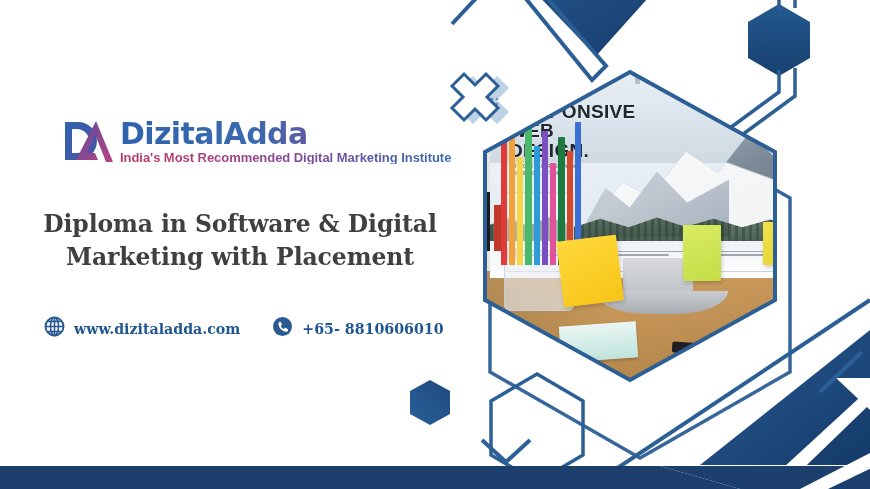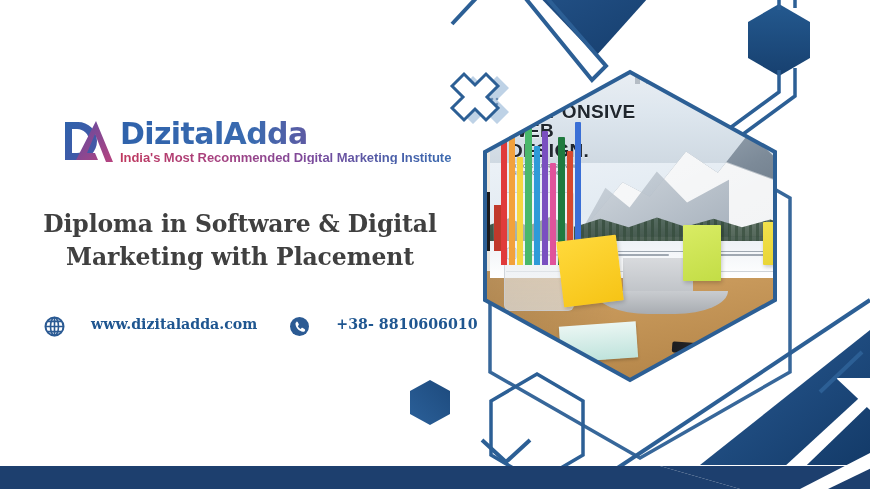--- a/index.html
+++ b/index.html
@@ -141,21 +141,21 @@
     background:linear-gradient(90deg,#c0395f 0%, #a7407e 28%, #7b4a9c 58%, #4a5ea8 82%, #3c6bb0 100%);
     -webkit-background-clip:text; background-clip:text; color:transparent;
     white-space:nowrap;
   }
   #headline {
     position:absolute; left:40px; top:208px; width:400px; text-align:center;
     font-family:"DejaVu Serif", serif; font-weight:700; font-size:23.5px;
     line-height:1.42; color:#404040; letter-spacing:-.1px;
   }
   #contact-row { position:absolute; left:44px; top:316px; display:flex; align-items:center; gap:32px; }
-  .contact { display:flex; align-items:flex-start; gap:26px; }
+  .contact { display:flex; align-items:flex-end; gap:9px; }
   .contact .ci { width:21px; height:21px; flex:none; }
   .contact .ct {
     font-family:"DejaVu Serif", serif; font-weight:700; font-size:14.2px; color:#1f5690; white-space:nowrap;
   }
 </style>
 </head>
 <body>
 
 <div id="stage">
 
@@ -359,17 +359,17 @@
         <ellipse cx="10.5" cy="10.5" rx="4" ry="9" fill="none" stroke="#2b5a93" stroke-width="1.6"></ellipse>
         <path d="M1.6 10.5h17.8M3.4 5.4h14.2M3.4 15.6h14.2M10.5 1.5v18" fill="none" stroke="#2b5a93" stroke-width="1.6"></path>
       </svg>
       <span class="ct">www.dizitaladda.com</span>
     </div>
     <div class="contact">
       <svg class="ci" viewBox="0 0 21 21">
         <circle cx="10.5" cy="10.5" r="9.5" fill="#2b5a93"></circle>
         <path d="M7.3 5.6c.6-.2 1.2 0 1.5.6l.9 1.7c.3.5.2 1.1-.3 1.5l-.6.5c.5 1.4 1.6 2.5 3 3l.5-.6c.4-.5 1-.6 1.5-.3l1.7.9c.6.3.8.9.6 1.5-.3.9-1.2 1.5-2.1 1.3-3.9-.6-6.9-3.6-7.5-7.5-.1-.9.4-1.8 1.3-2.1z" fill="#ffffff"></path>
       </svg>
-      <span class="ct">+38- 8810606010</span>
+      <span class="ct">+65- 8810606010</span>
     </div>
   </div>
 
 </div>
 
 </body></html>

